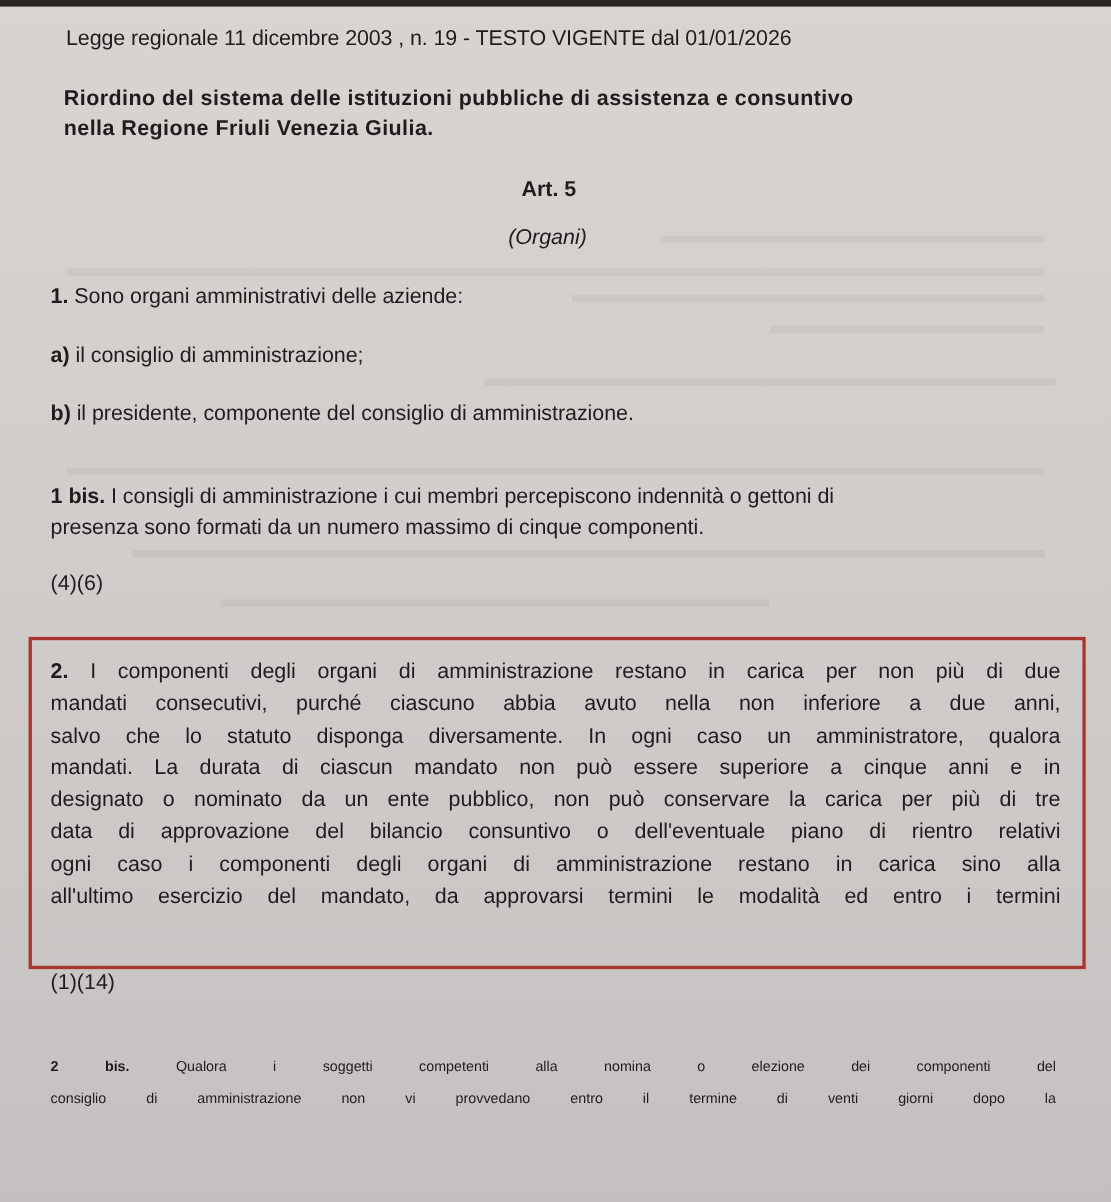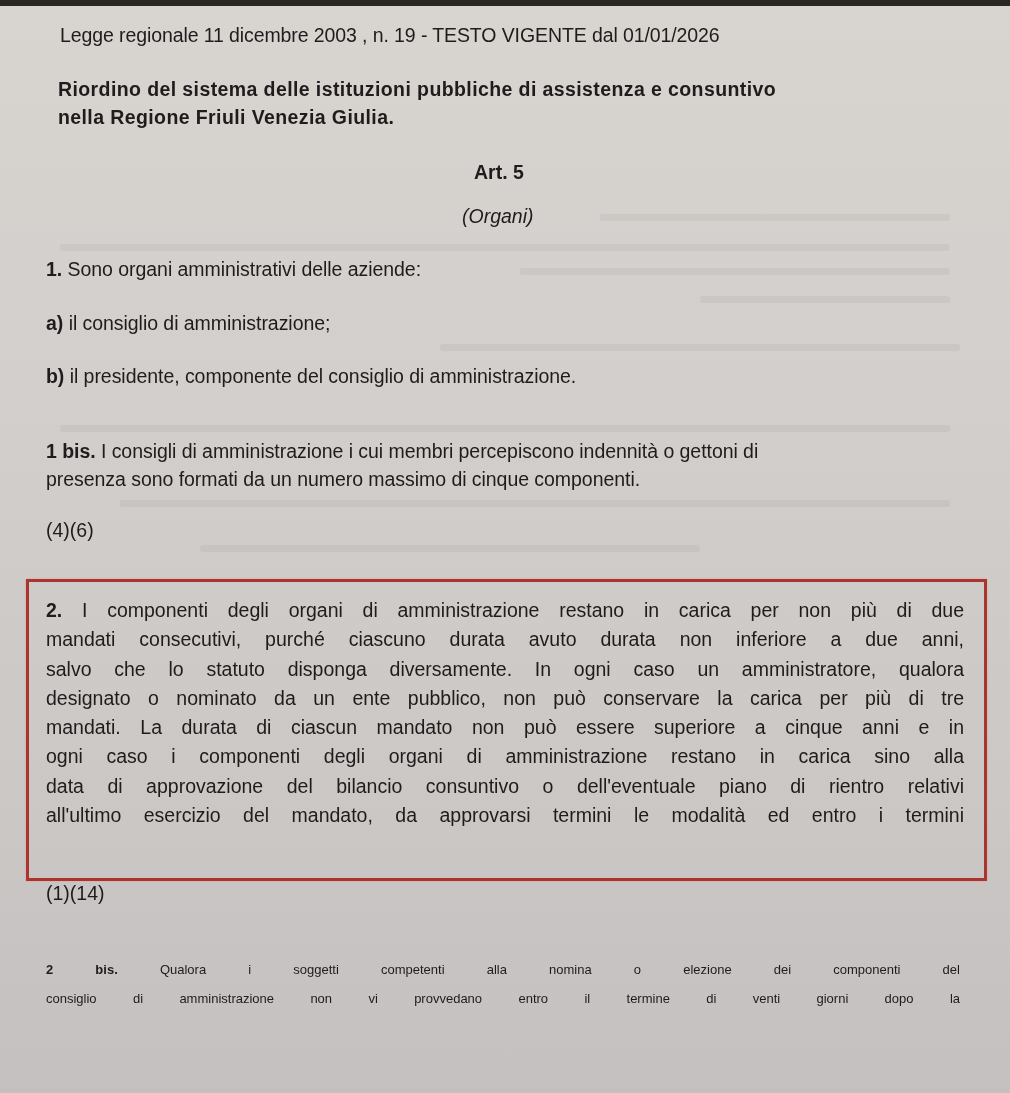--- a/index.html
+++ b/index.html
@@ -88,26 +88,26 @@
   <div class="line para" style="top:440px;">
     <span class="b">1 bis.</span>
     <span>I consigli di amministrazione i cui membri percepiscono indennità o gettoni di</span>
   </div>
   <div class="line para" style="top:468px;">presenza sono formati da un numero massimo di cinque componenti.</div>
   <div class="line note" style="top:519px;">(4)(6)</div>
 
   <div class="box"></div>
   <div class="boxtext">
     <span class="row"><span class="b">2.</span> <span>I componenti degli organi di amministrazione restano in carica per non più di due</span></span>
-    <span class="row">mandati consecutivi, purché ciascuno durata avuto durata non inferiore a due anni,</span>
+    <span class="row">mandati consecutivi, purché ciascuno abbia avuto nella non inferiore a due anni,</span>
     <span class="row">salvo che lo statuto disponga diversamente. In ogni caso un amministratore, qualora</span>
+    <span class="row">mandati. La durata di ciascun mandato non può essere superiore a cinque anni e in</span>
     <span class="row">designato o nominato da un ente pubblico, non può conservare la carica per più di tre</span>
-    <span class="row">mandati. La durata di ciascun mandato non può essere superiore a cinque anni e in</span>
+    <span class="row">data di approvazione del bilancio consuntivo o dell'eventuale piano di rientro relativi</span>
     <span class="row">ogni caso i componenti degli organi di amministrazione restano in carica sino alla</span>
-    <span class="row">data di approvazione del bilancio consuntivo o dell'eventuale piano di rientro relativi</span>
     <span class="row">all'ultimo esercizio del mandato, da approvarsi termini le modalità ed entro i termini</span>
   </div>
   <div class="line note" style="top:882px;">(1)(14)</div>
 
   <div class="bis2">
     <span class="row"><span class="b">2 bis.</span> <span>Qualora i soggetti competenti alla nomina o elezione dei componenti del</span></span>
     <span class="row">consiglio di amministrazione non vi provvedano entro il termine di venti giorni dopo la</span>
   </div>
 </div>
 

